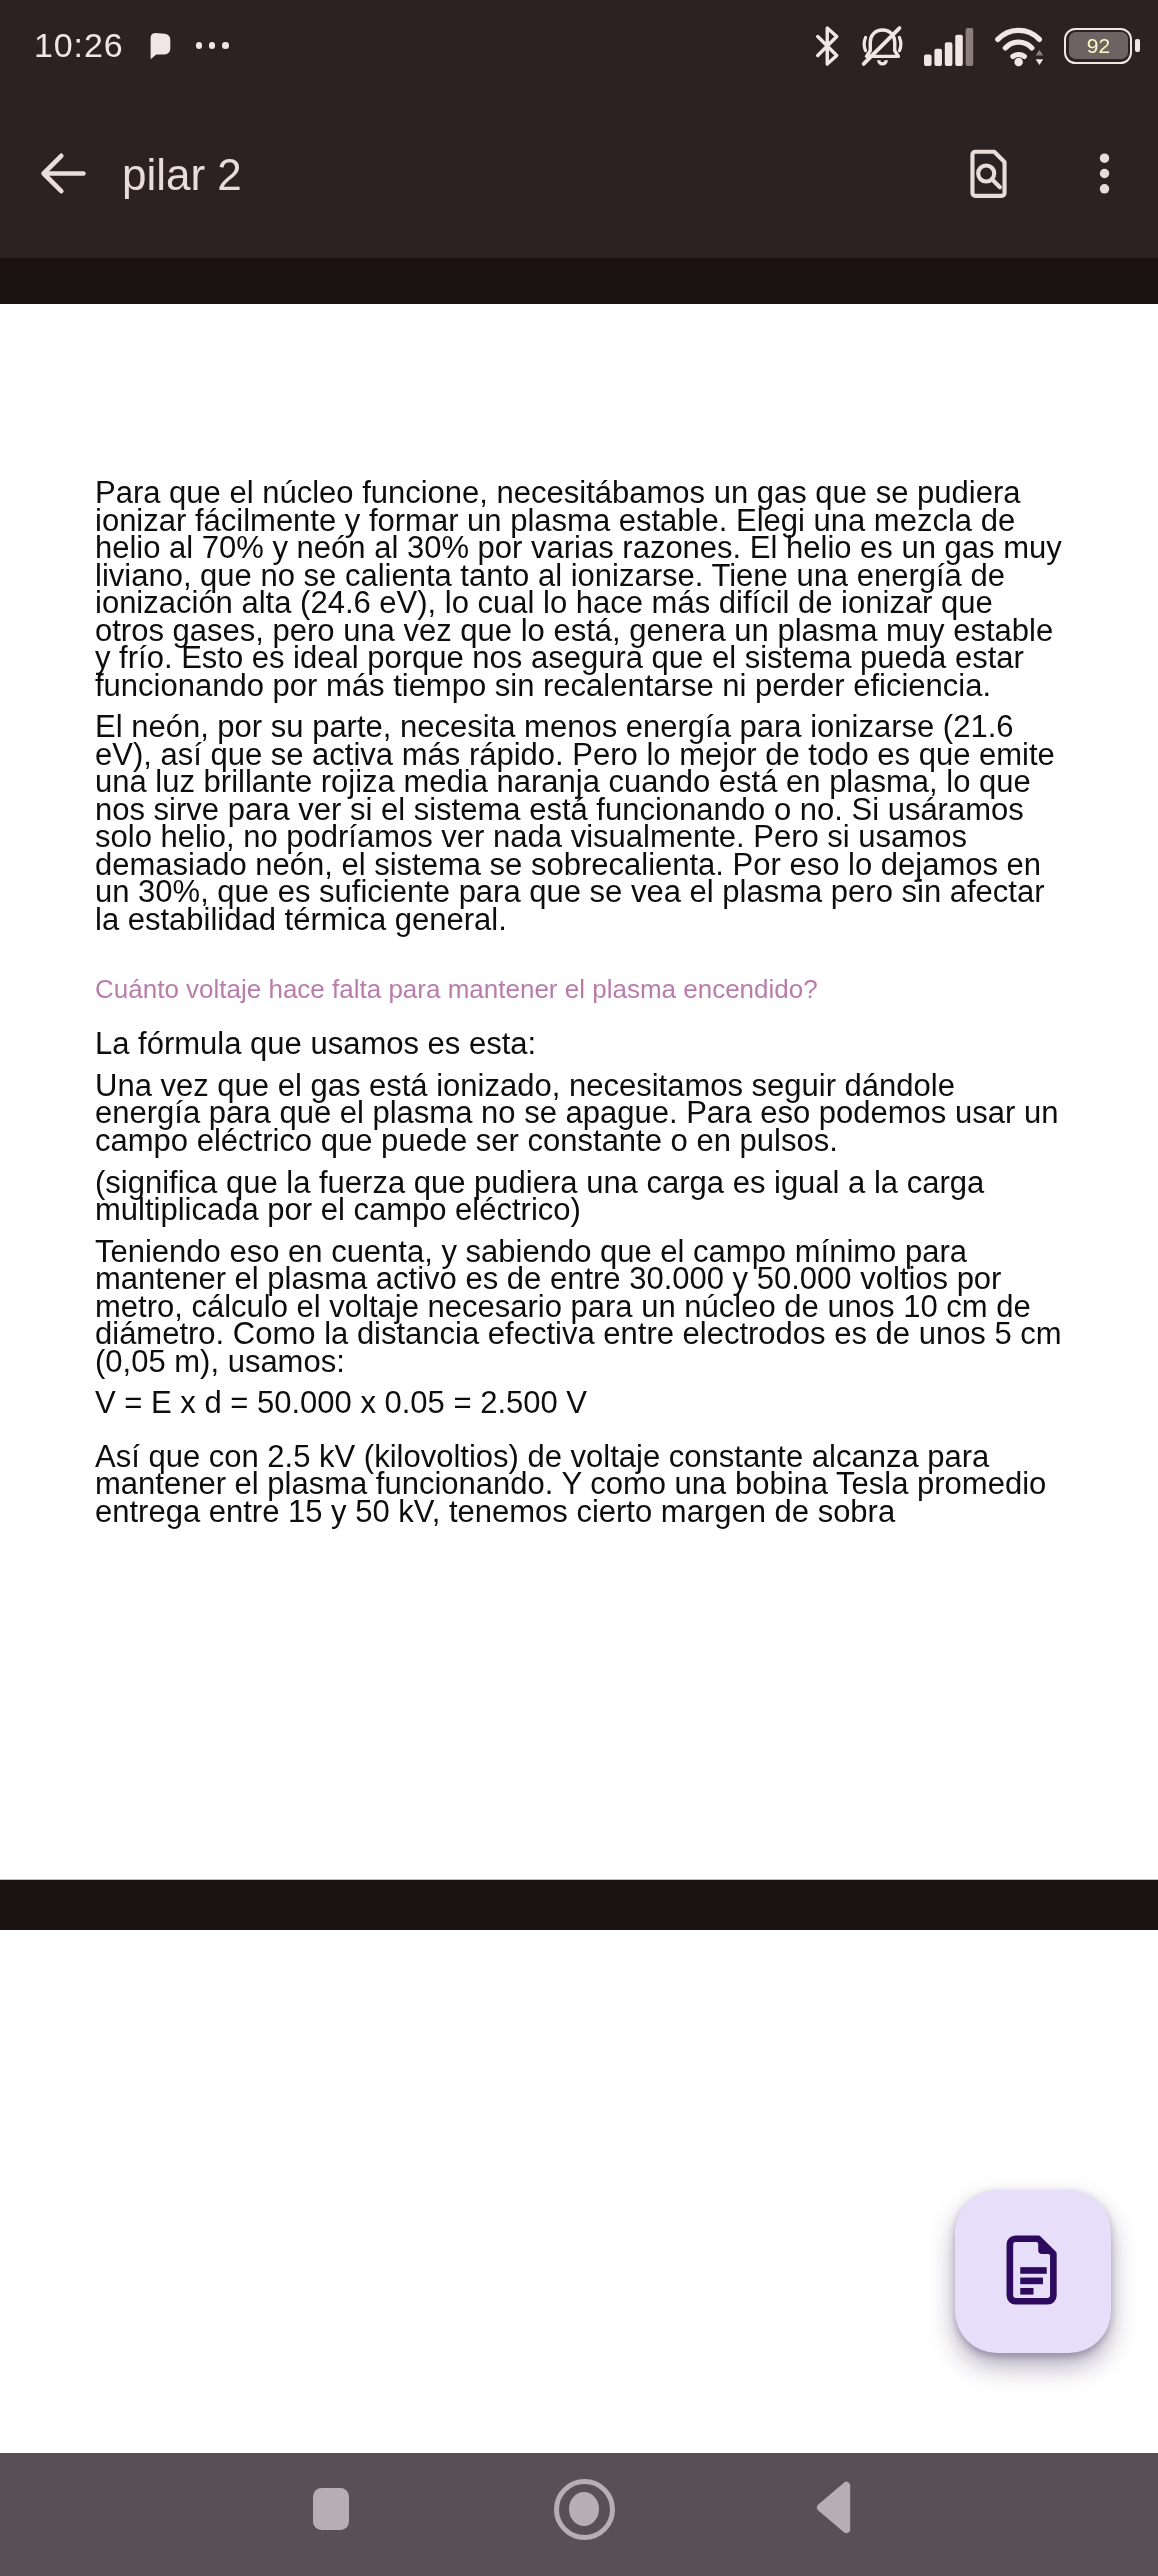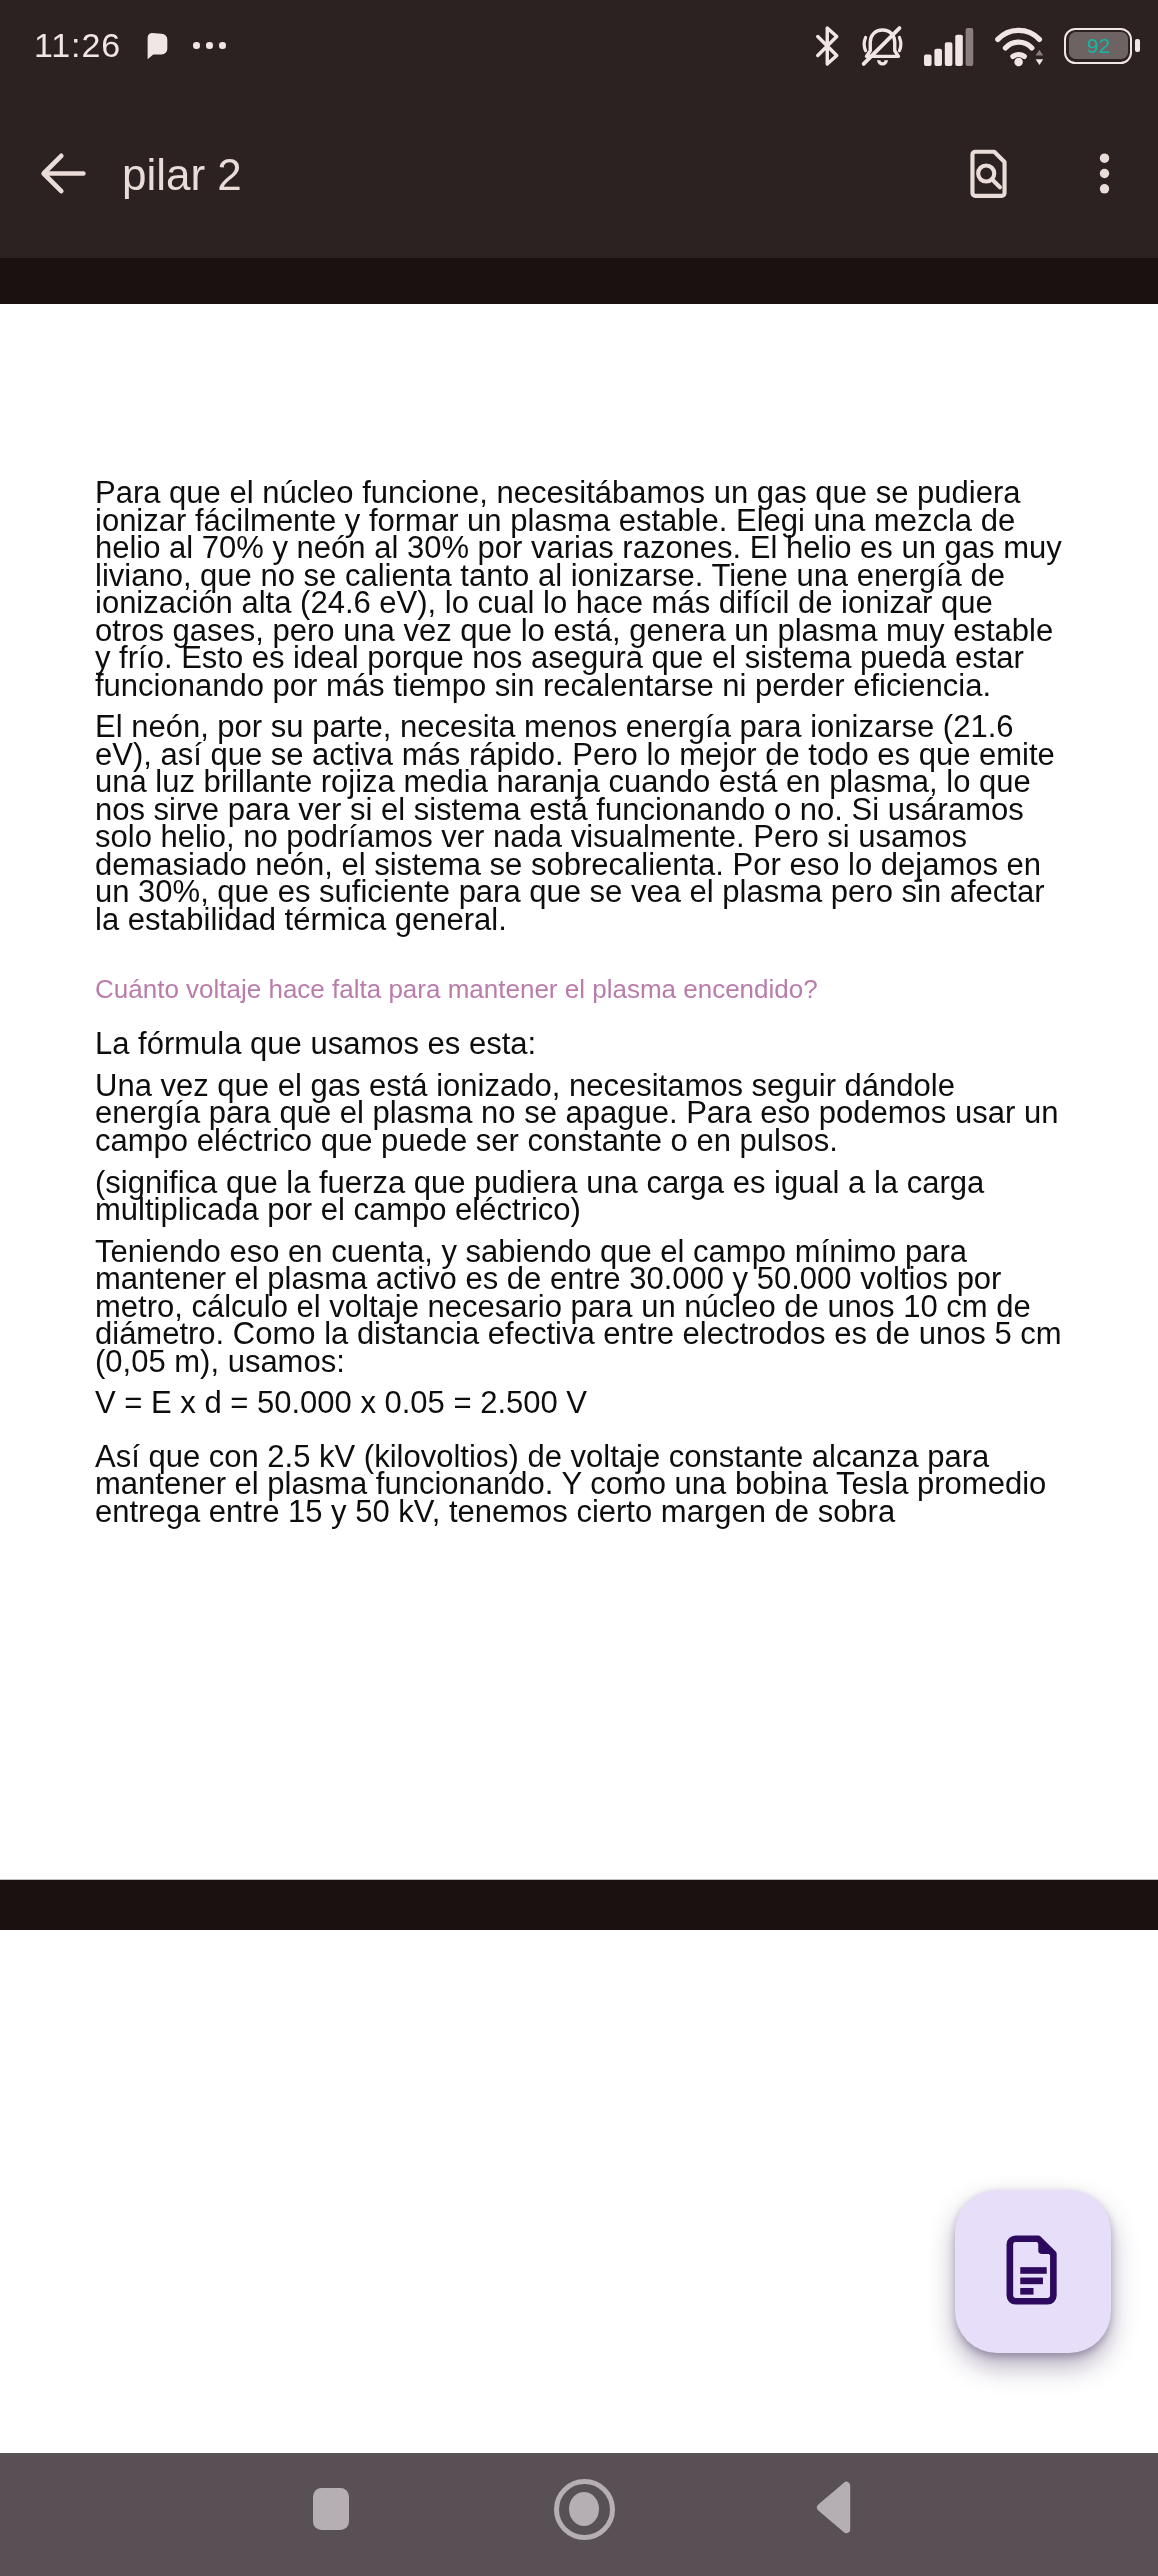--- a/index.html
+++ b/index.html
@@ -12,21 +12,21 @@
   .header { position:absolute; top:0; left:0; width:1159px; height:258px; background:#2d2222; }
   .status-bar { position:absolute; top:0; left:0; width:1159px; height:91px; display:flex; align-items:center; }
   .status-left { display:flex; align-items:center; gap:21px; padding-left:34px; }
   .status-time { color:#f0e6e3; font-size:34px; letter-spacing:0.9px; }
   .status-right { position:absolute; right:26.6px; top:0; height:91px; display:flex; align-items:center; gap:17px; }
   .sicon { display:flex; align-items:center; }
   .dots3 { display:flex; gap:6.6px; }
   .dots3 span { width:6.6px; height:6.6px; border-radius:50%; background:#f0e6e3; display:block; }
   .battery { position:relative; width:68px; height:36px; border:2.8px solid #f0e6e3; border-radius:11.4px; display:flex; align-items:center; justify-content:center; }
   .battery .fill { position:absolute; inset:2.8px; background:#6e6363; border-radius:6.6px; }
-  .battery .pct { position:relative; color:#14b8a6; font-size:21px; line-height:1; }
+  .battery .pct { position:relative; color:#fef9c3; font-size:21px; line-height:1; }
   .battery::after { content:""; position:absolute; right:-9.5px; top:9.5px; width:4.7px; height:13.3px; background:#f0e6e3; border-radius:1.9px; }
 
   .app-bar { position:absolute; top:91px; left:0; width:1159px; height:167px; display:flex; align-items:center; }
   .back-btn { width:85px; height:85px; margin-left:21px; display:flex; align-items:center; justify-content:center; }
   .app-title { color:#eadcd8; font-size:44px; margin-left:16px; font-weight:400; }
   .appbar-actions { position:absolute; right:19px; top:0; height:167px; display:flex; align-items:center; gap:44px; }
   .icon-btn { width:72px; height:72px; display:flex; align-items:center; justify-content:center; }
 
   
   .gap-top { position:absolute; top:258px; left:0; width:1159px; height:46px; background:#1a1111; }
@@ -51,21 +51,21 @@
   .nav-home-ring { width:61px; height:61px; border:5.7px solid #b5aeb3; border-radius:50%; display:flex; align-items:center; justify-content:center; }
   .nav-home-dot { width:30px; height:34px; border-radius:50%; background:#b5aeb3; }
 </style>
 </head>
 <body>
 
 <div class="header">
 
   <div class="status-bar">
     <div class="status-left">
-      <span class="status-time">11:26</span>
+      <span class="status-time">10:26</span>
       <span class="sicon">
         <svg width="30" height="30" viewBox="0 0 32 32">
             <path d="M6 4 a5 5 0 0 1 5-5 l10 1 a6 6 0 0 1 6 6 v10 a6 6 0 0 1 -6 6 h-9 l-6 5 z" transform="translate(0,3)" fill="#f0e6e3"></path>
           </svg>
       </span>
       <span class="dots3">
           <span></span>
           <span></span>
           <span></span>
         </span>

